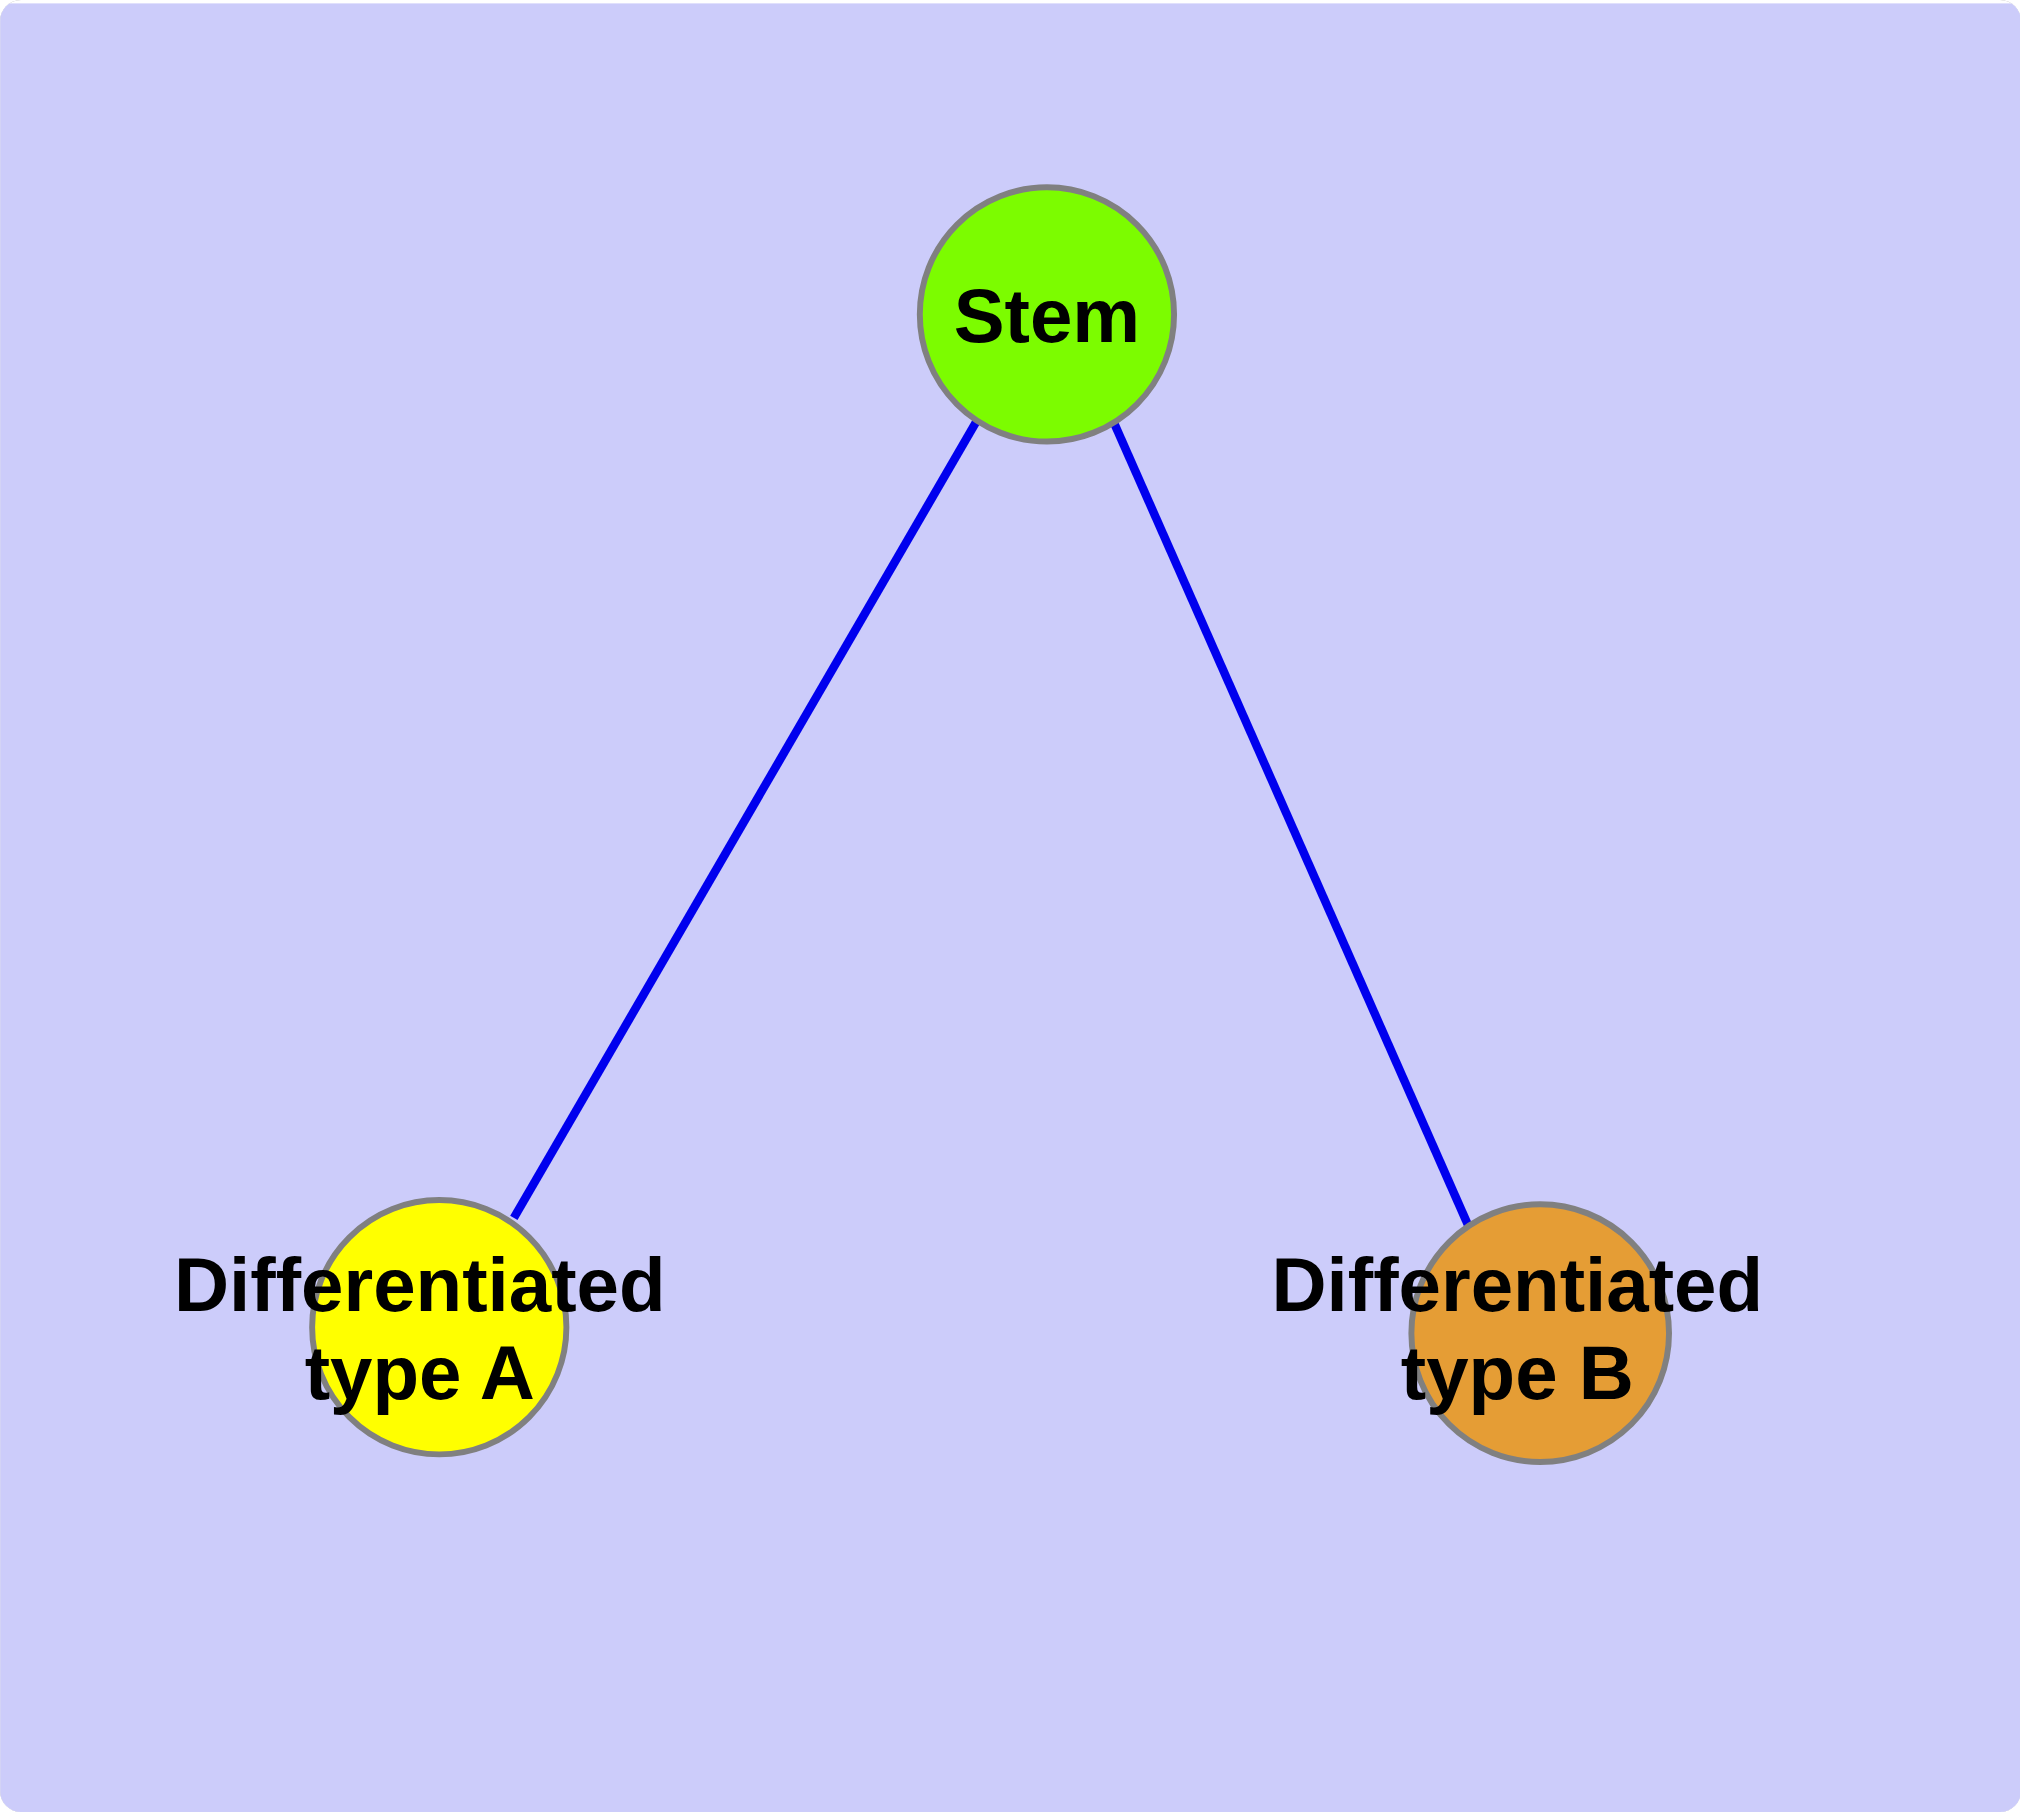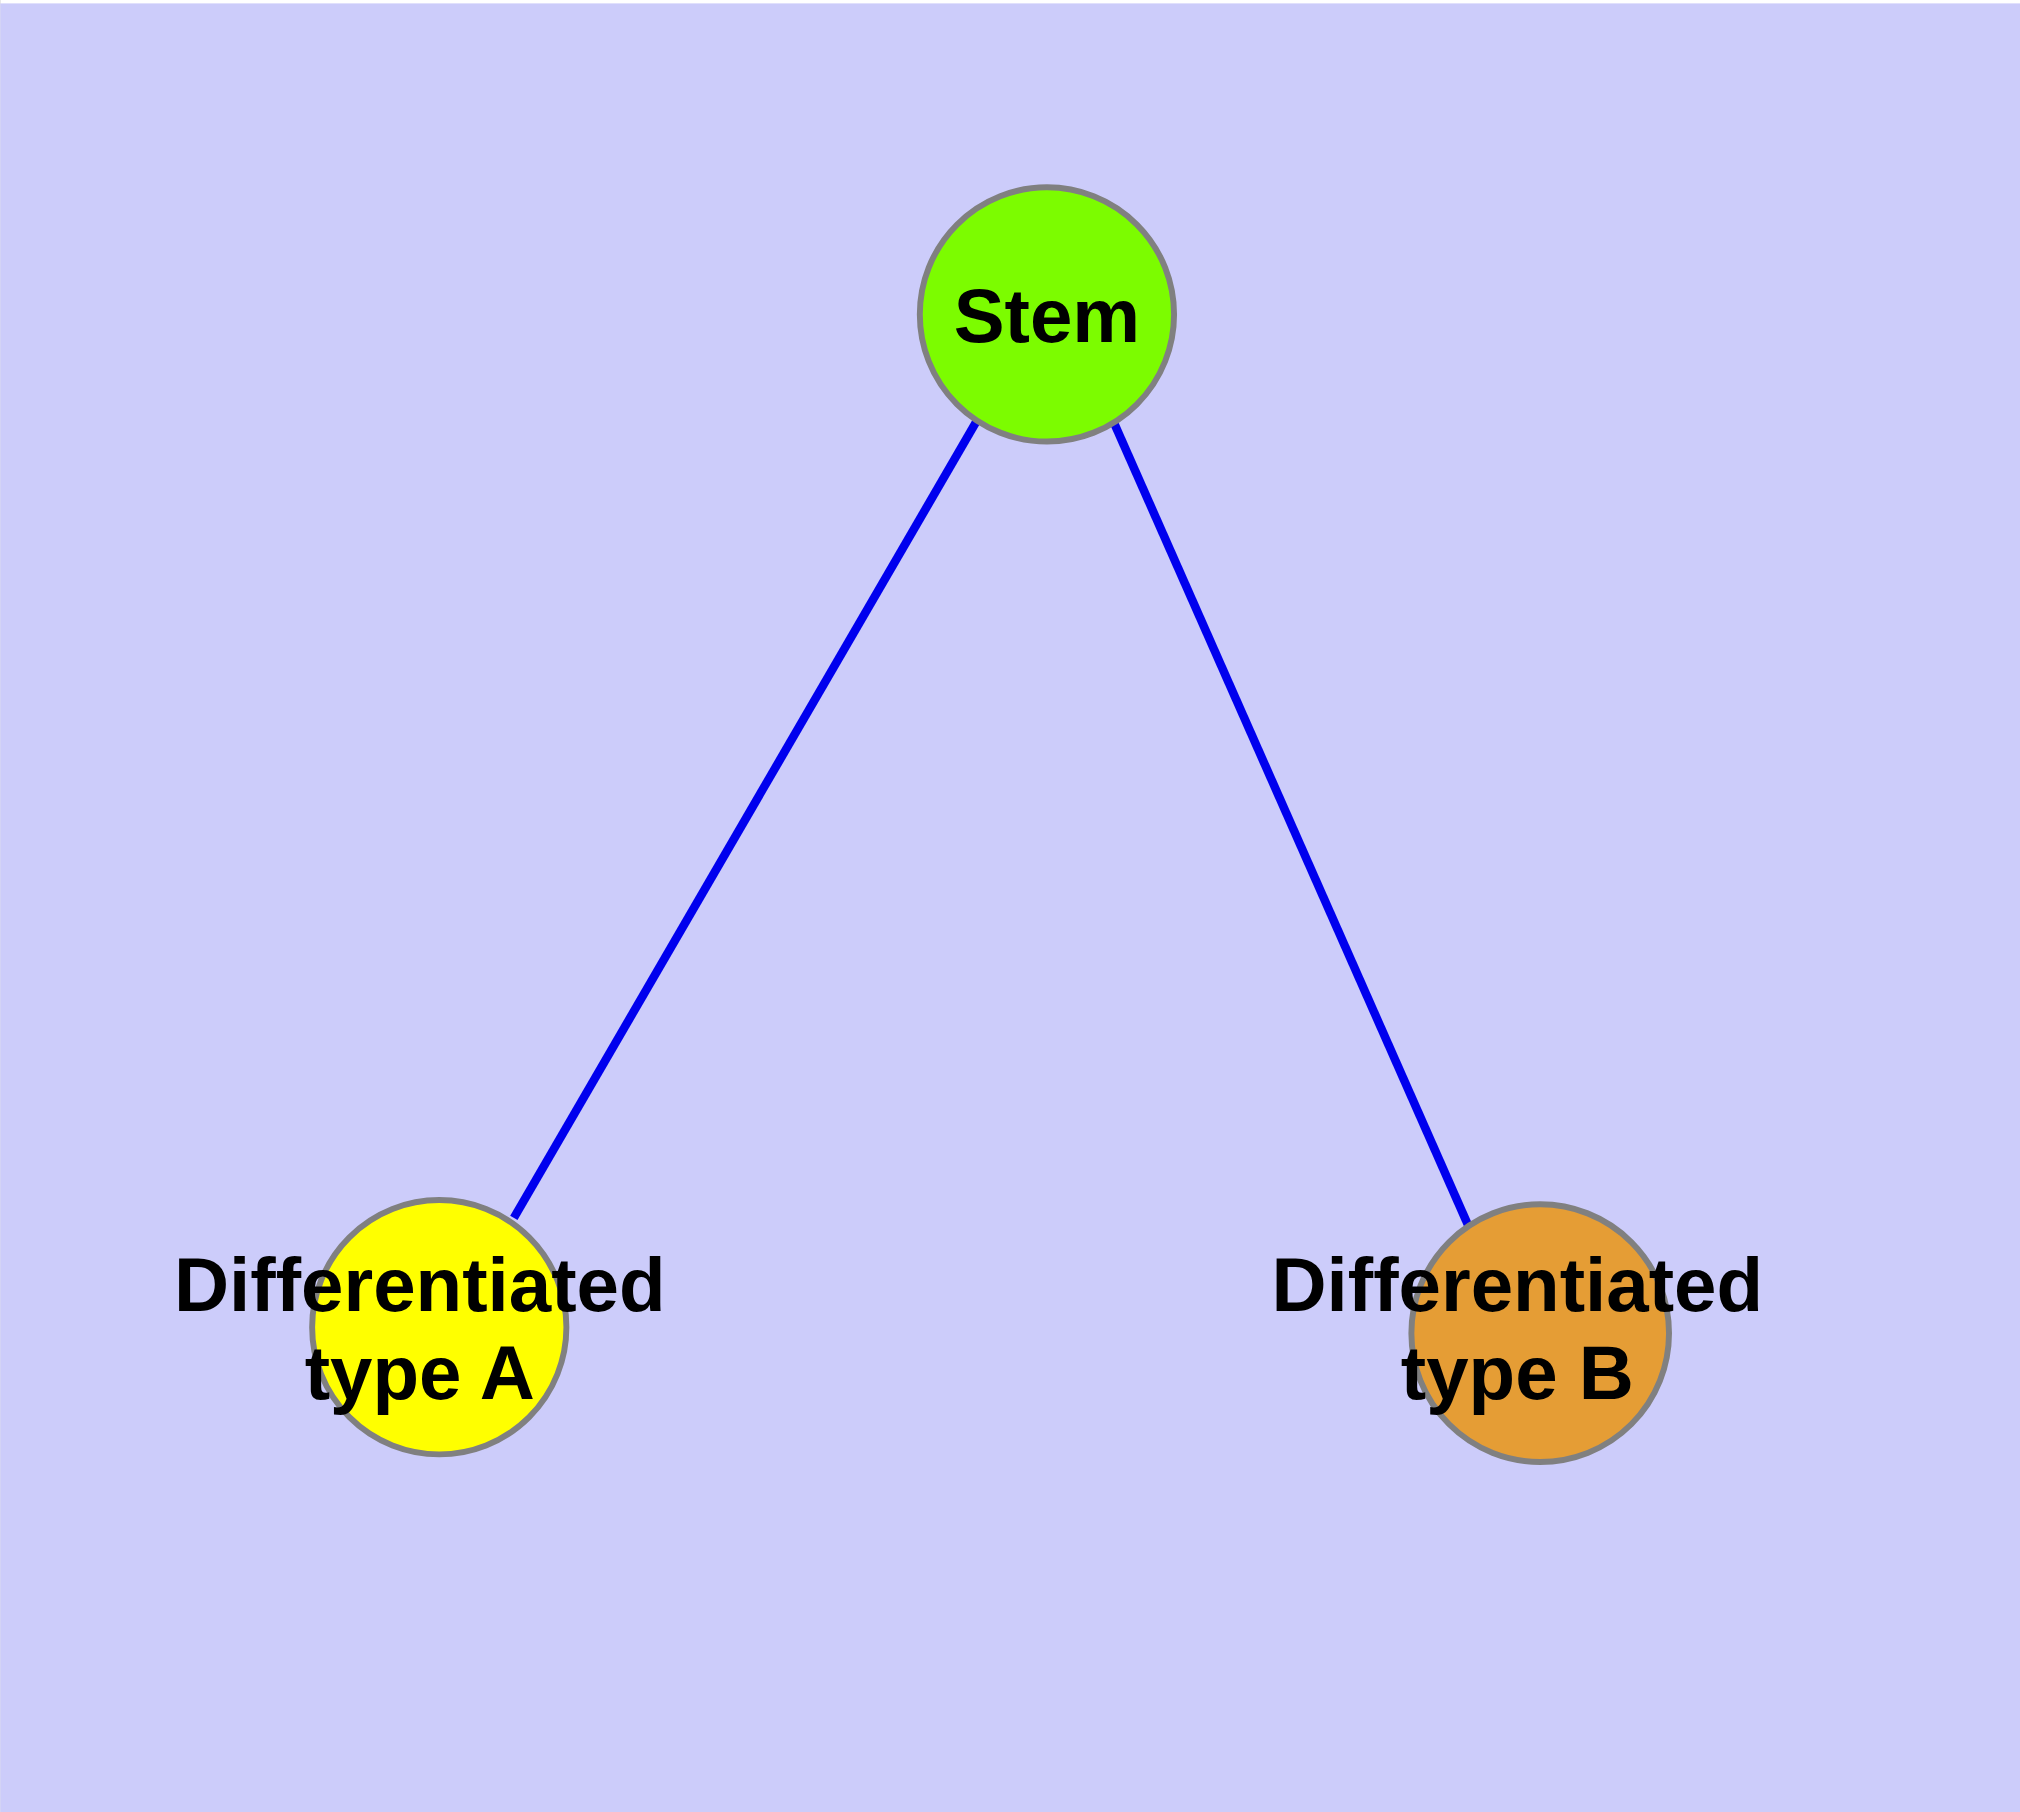--- a/index.html
+++ b/index.html
@@ -7,20 +7,21 @@
     padding: 0;
     background: #ffffff;
   }
   #canvas {
     position: relative;
     width: 2021px;
     height: 1812px;
     background: #a3a3a3;
     overflow: hidden;
     font-family: "Liberation Sans", sans-serif;
+    border-radius: 21px;
   }
   #graph-svg {
     position: absolute;
     left: 0;
     top: 0;
     width: 2021px;
     height: 1812px;
     display: block;
   }
   .node-circle {

